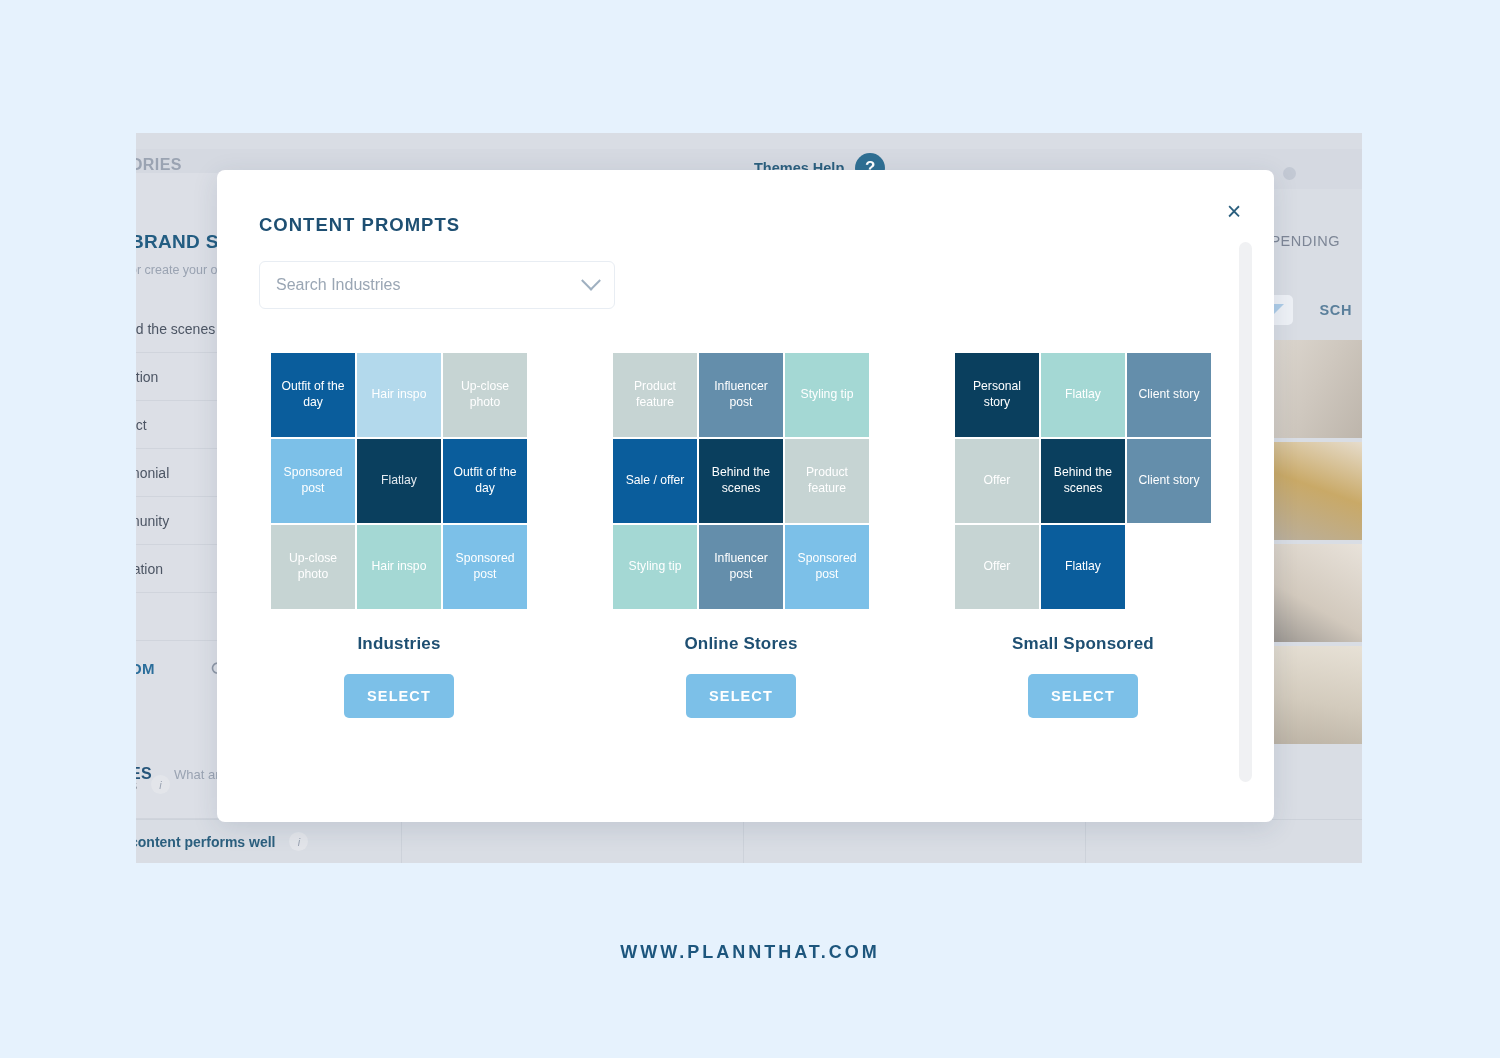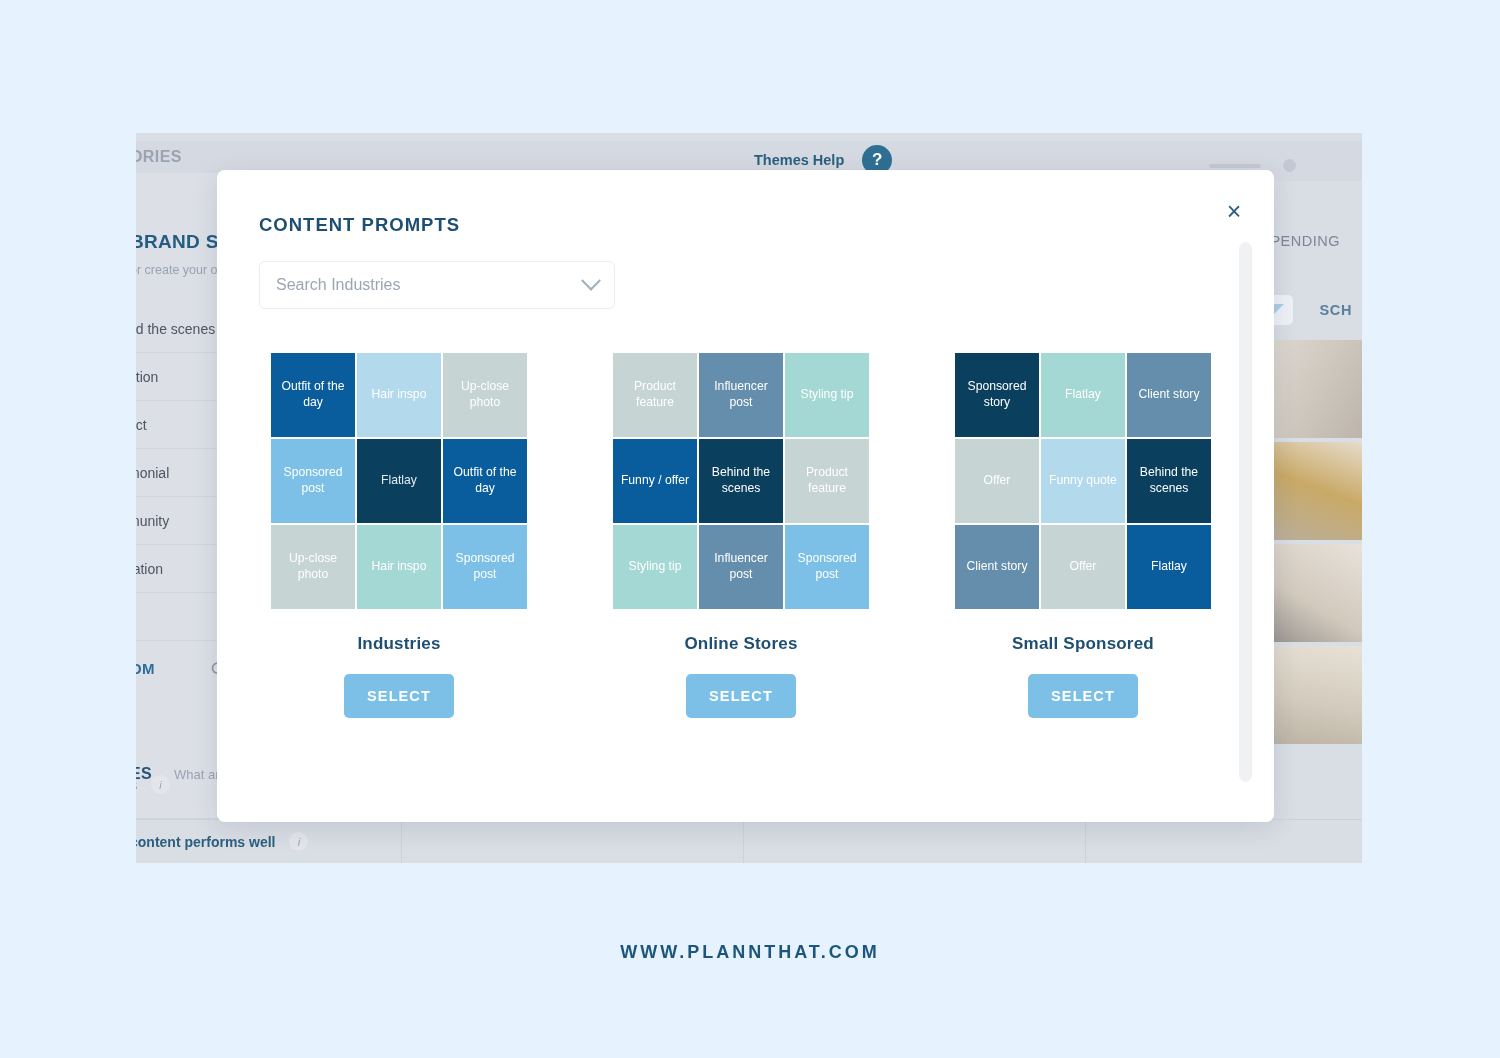--- a/index.html
+++ b/index.html
@@ -14,31 +14,31 @@
   .page { position: relative; width: 1500px; height: 1058px; background: #e6f2fd; }
 
   
   .app-shot {
     position: absolute; left: 136px; top: 133px;
     width: 1226px; height: 730px;
     background: #d9dde4;
     overflow: hidden;
   }
   .app-topbar {
-    position: absolute; left: 0; top: 8px; width: 100%; height: 40px;
+    position: absolute; left: 0; top: 16px; width: 100%; height: 40px;
     background: #d5d9e1;
   }
   .app-topbar-title {
     position: absolute; left: -6px; top: 7px;
     font-size: 16px; font-weight: bold; letter-spacing: .4px;
     color: #9aa3b2;
   }
   .themes-help-wrap {
     position: absolute; left: 618px; top: 4px;
-    display: flex; align-items: center; gap: 18px;
+    display: flex; align-items: center; gap: 11px;
   }
   .themes-help-label { font-size: 14.5px; font-weight: bold; color: #2b5f7e; }
   .help-badge {
     width: 30px; height: 30px; border-radius: 50%;
     background: #2f6f93; color: #fff;
     font-size: 17px; font-weight: bold;
     display: flex; align-items: center; justify-content: center;
   }
 
   
@@ -362,21 +362,21 @@
           <div class="tile" style="background: rgb(198, 212, 211); color: rgb(255, 255, 255);">
               <span>Product feature</span>
             </div>
           <div class="tile" style="background: rgb(100, 142, 171); color: rgb(255, 255, 255);">
               <span>Influencer post</span>
             </div>
           <div class="tile" style="background: rgb(164, 216, 212); color: rgb(255, 255, 255);">
               <span>Styling tip</span>
             </div>
           <div class="tile" style="background: rgb(10, 93, 156); color: rgb(255, 255, 255);">
-              <span>Funny / offer</span>
+              <span>Sale / offer</span>
             </div>
           <div class="tile" style="background: rgb(10, 63, 94); color: rgb(255, 255, 255);">
               <span>Behind the scenes</span>
             </div>
           <div class="tile" style="background: rgb(198, 212, 211); color: rgb(255, 255, 255);">
               <span>Product feature</span>
             </div>
           <div class="tile" style="background: rgb(164, 216, 212); color: rgb(255, 255, 255);">
               <span>Styling tip</span>
             </div>
@@ -387,33 +387,30 @@
               <span>Sponsored post</span>
             </div>
         </div>
         <div class="cat-name">Online Stores</div>
         <button class="select-btn">SELECT</button>
       </div>
 
       <div class="category">
         <div class="tile-grid">
           <div class="tile" style="background: rgb(10, 63, 94); color: rgb(255, 255, 255);">
-              <span>Sponsored story</span>
+              <span>Personal story</span>
             </div>
           <div class="tile" style="background: rgb(164, 216, 212); color: rgb(255, 255, 255);">
               <span>Flatlay</span>
             </div>
           <div class="tile" style="background: rgb(100, 142, 171); color: rgb(255, 255, 255);">
               <span>Client story</span>
             </div>
           <div class="tile" style="background: rgb(198, 212, 211); color: rgb(255, 255, 255);">
               <span>Offer</span>
-            </div>
-          <div class="tile" style="background: rgb(179, 217, 236); color: rgb(255, 255, 255);">
-              <span>Funny quote</span>
             </div>
           <div class="tile" style="background: rgb(10, 63, 94); color: rgb(255, 255, 255);">
               <span>Behind the scenes</span>
             </div>
           <div class="tile" style="background: rgb(100, 142, 171); color: rgb(255, 255, 255);">
               <span>Client story</span>
             </div>
           <div class="tile" style="background: rgb(198, 212, 211); color: rgb(255, 255, 255);">
               <span>Offer</span>
             </div>

